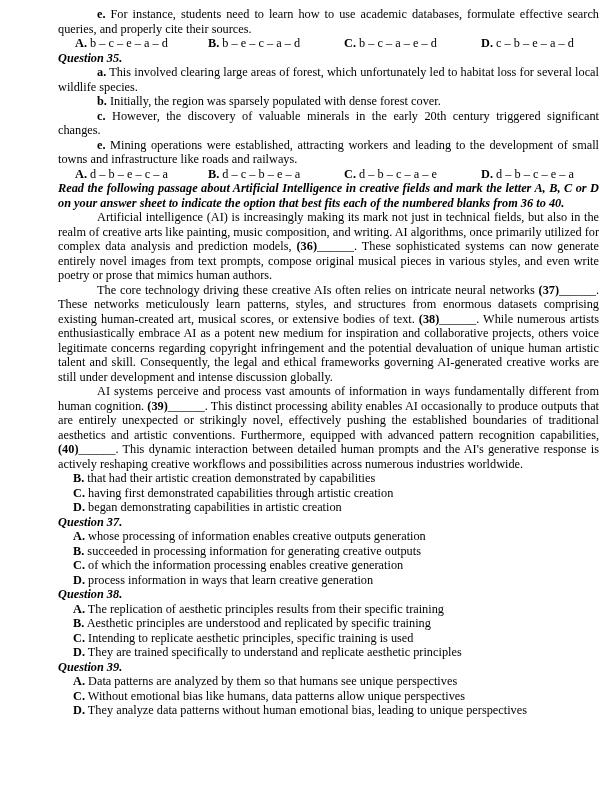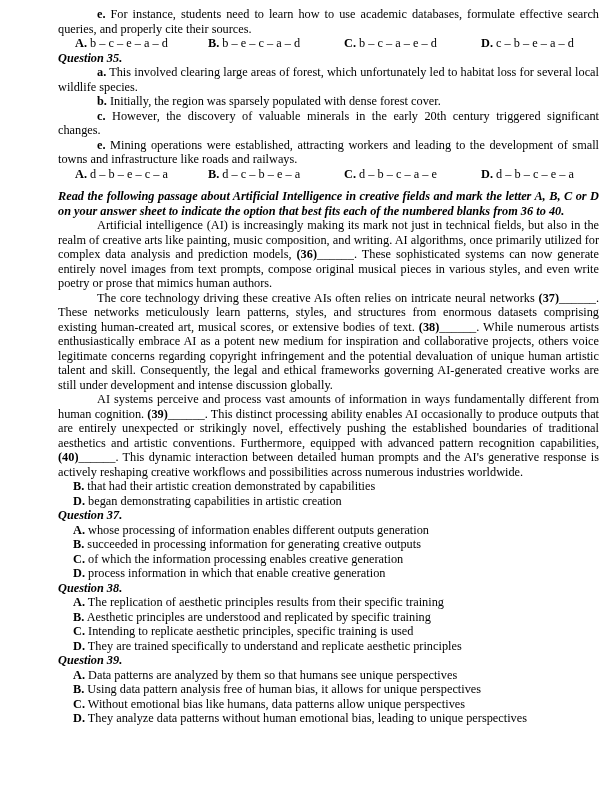--- a/index.html
+++ b/index.html
@@ -15,21 +15,21 @@
   .b { font-weight:bold; }
   .i { font-style:italic; }
   .qh { font-weight:bold;font-style:italic; }
   .optrow {
     display:grid;
     grid-template-columns:133px 136px 137px auto;
     padding-left:17px;
     white-space:nowrap;
   }
   .optline { padding-left:15px; }
-  .gap { margin-top:8px; }
+  .gap { margin-top:0; }
 </style>
 </head>
 <body>
 
 <div class="page">
 
   <p class="para ind just"><span class="b">e.</span><span> For instance, students need to learn how to use academic databases, formulate effective search queries, and properly cite their sources.</span></p>
 
   <div class="optrow">
     <span><span class="b">A.</span> <span>b – c – e – a – d</span></span>
@@ -52,33 +52,33 @@
     <span><span class="b">D.</span> <span>d – b – c – e – a</span></span>
   </div>
 
   <p class="b i just gap">Read the following passage about Artificial Intelligence in creative fields and mark the letter A, B, C or D on your answer sheet to indicate the option that best fits each of the numbered blanks from 36 to 40.</p>
 
   <p class="para ind just"><span>Artificial intelligence (AI) is increasingly making its mark not just in technical fields, but also in the realm of creative arts like painting, music composition, and writing. AI algorithms, once primarily utilized for complex data analysis and prediction models, </span><span class="b">(36)</span><span>______. These sophisticated systems can now generate entirely novel images from text prompts, compose original musical pieces in various styles, and even write poetry or prose that mimics human authors.</span></p>
   <p class="para ind just"><span>The core technology driving these creative AIs often relies on intricate neural networks </span><span class="b">(37)</span><span>______. These networks meticulously learn patterns, styles, and structures from enormous datasets comprising existing human-created art, musical scores, or extensive bodies of text. </span><span class="b">(38)</span><span>______. While numerous artists enthusiastically embrace AI as a potent new medium for inspiration and collaborative projects, others voice legitimate concerns regarding copyright infringement and the potential devaluation of unique human artistic talent and skill. Consequently, the legal and ethical frameworks governing AI-generated creative works are still under development and intense discussion globally.</span></p>
   <p class="para ind just"><span>AI systems perceive and process vast amounts of information in ways fundamentally different from human cognition. </span><span class="b">(39)</span><span>______. This distinct processing ability enables AI occasionally to produce outputs that are entirely unexpected or strikingly novel, effectively pushing the established boundaries of traditional aesthetics and artistic conventions. Furthermore, equipped with advanced pattern recognition capabilities, </span><span class="b">(40)</span><span>______. This dynamic interaction between detailed human prompts and the AI's generative response is actively reshaping creative workflows and possibilities across numerous industries worldwide.</span></p>
 
   <p class="optline"><span class="b">B.</span> <span>that had their artistic creation demonstrated by capabilities</span></p>
+  <p class="optline"><span class="b">C.</span> <span>having first demonstrated capabilities through artistic creation</span></p>
   <p class="optline"><span class="b">D.</span> <span>began demonstrating capabilities in artistic creation</span></p>
 
   <p class="qh">Question 37.</p>
-  <p class="optline"><span class="b">A.</span> <span>whose processing of information enables different outputs generation</span></p>
+  <p class="optline"><span class="b">A.</span> <span>whose processing of information enables creative outputs generation</span></p>
   <p class="optline"><span class="b">B.</span> <span>succeeded in processing information for generating creative outputs</span></p>
   <p class="optline"><span class="b">C.</span> <span>of which the information processing enables creative generation</span></p>
-  <p class="optline"><span class="b">D.</span> <span>process information in which that enable creative generation</span></p>
+  <p class="optline"><span class="b">D.</span> <span>process information in ways that learn creative generation</span></p>
 
   <p class="qh">Question 38.</p>
   <p class="optline"><span class="b">A.</span> <span>The replication of aesthetic principles results from their specific training</span></p>
   <p class="optline"><span class="b">B.</span> <span>Aesthetic principles are understood and replicated by specific training</span></p>
   <p class="optline"><span class="b">C.</span> <span>Intending to replicate aesthetic principles, specific training is used</span></p>
   <p class="optline"><span class="b">D.</span> <span>They are trained specifically to understand and replicate aesthetic principles</span></p>
 
   <p class="qh">Question 39.</p>
   <p class="optline"><span class="b">A.</span> <span>Data patterns are analyzed by them so that humans see unique perspectives</span></p>
-  <p class="optline"><span class="b">B.</span> <span>Using data pattern analysis free of human bias, it allows for unique perspectives</span></p>
   <p class="optline"><span class="b">C.</span> <span>Without emotional bias like humans, data patterns allow unique perspectives</span></p>
   <p class="optline"><span class="b">D.</span> <span>They analyze data patterns without human emotional bias, leading to unique perspectives</span></p>
 
 </div>
 
 </body></html>

